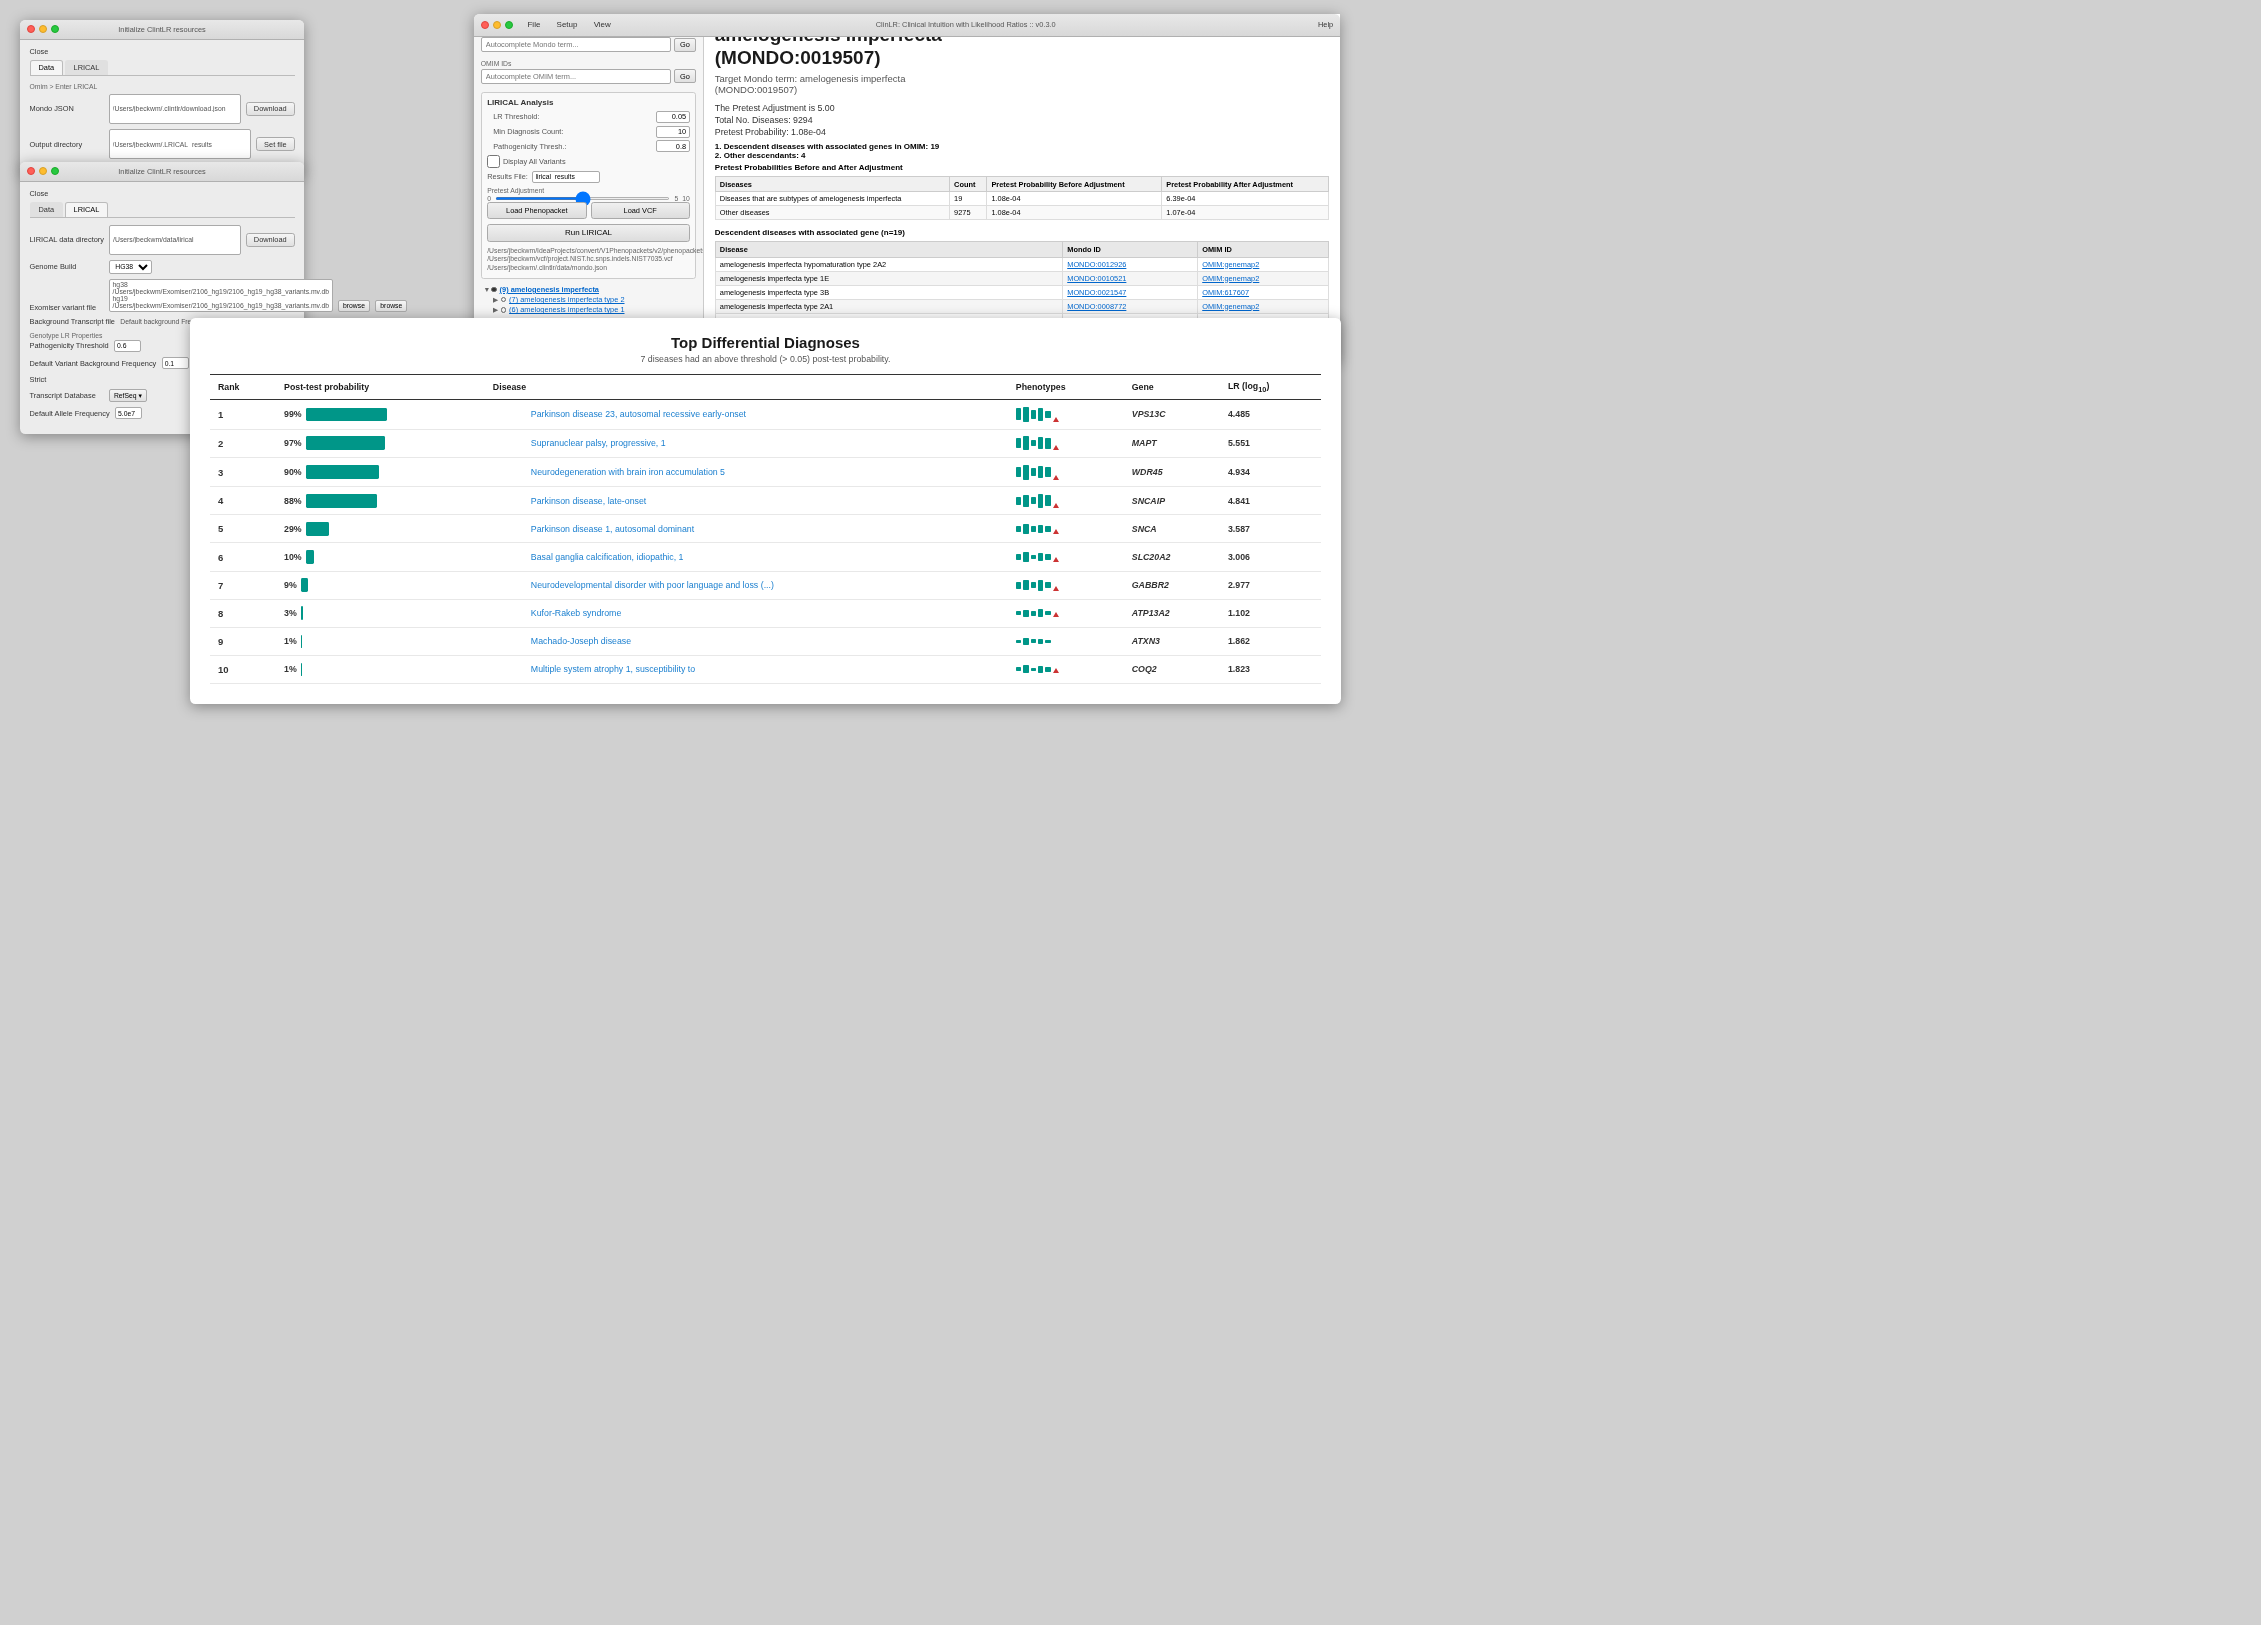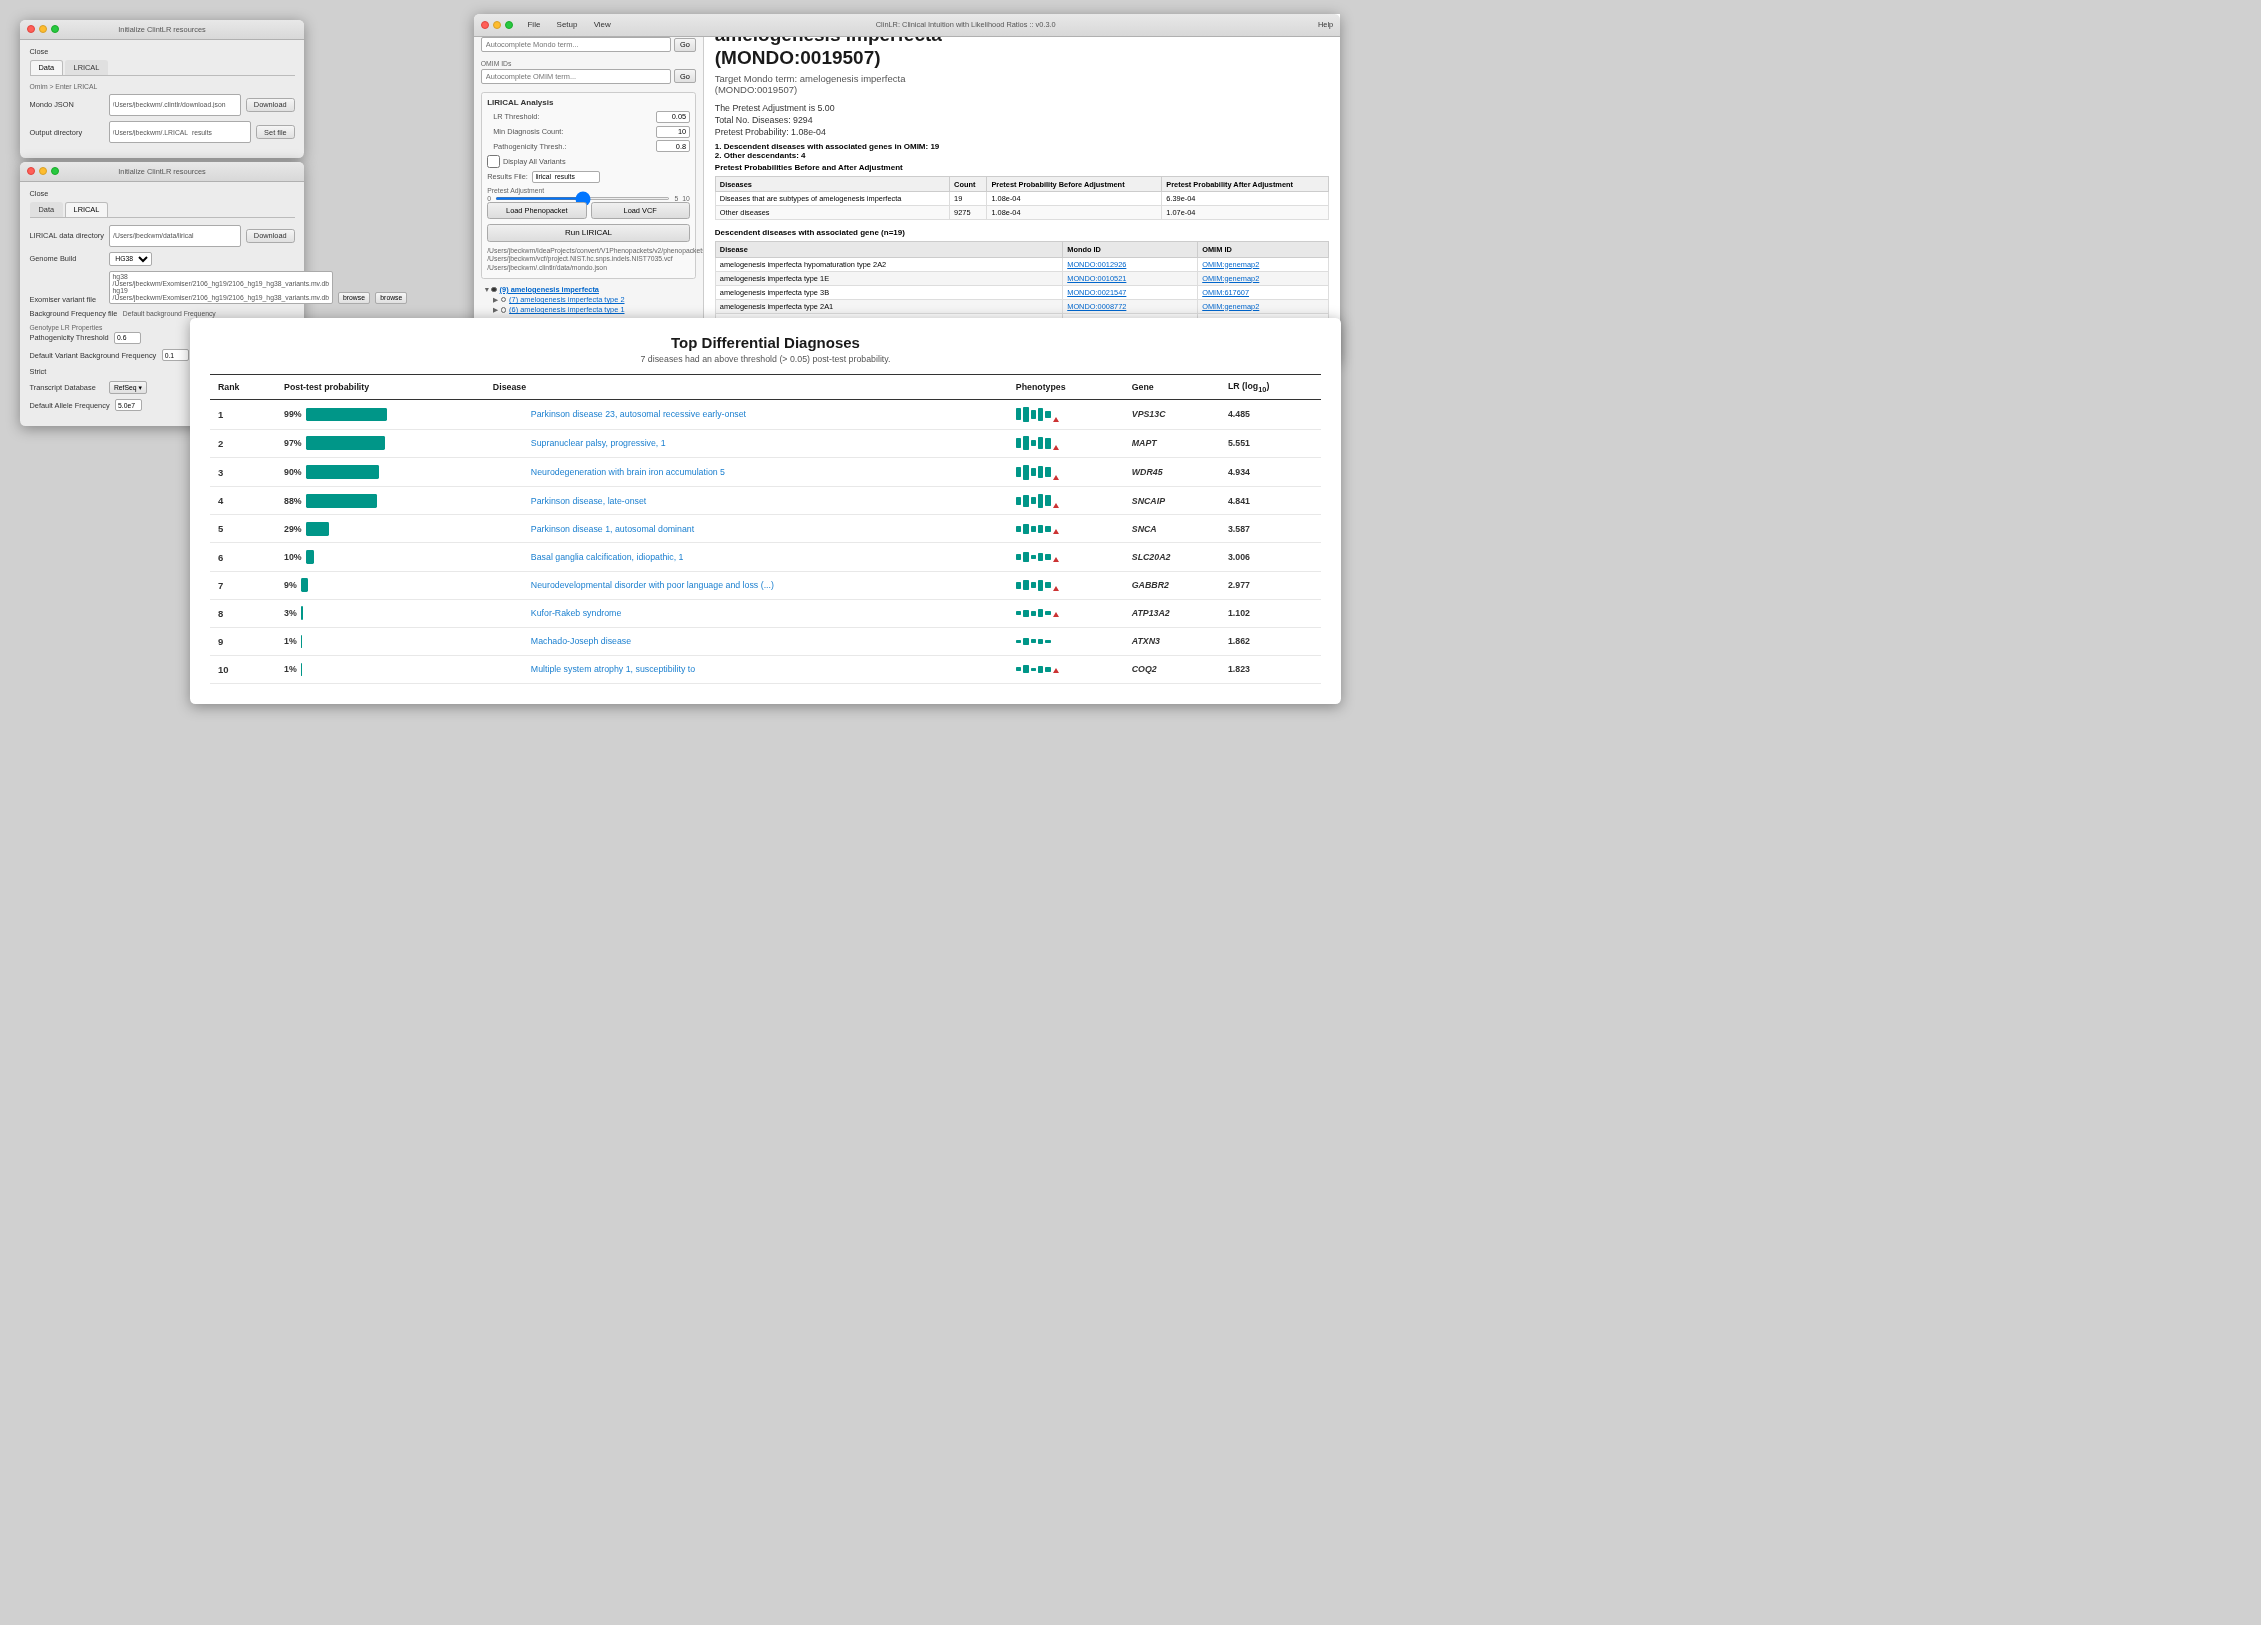--- a/index.html
+++ b/index.html
@@ -92,21 +92,21 @@
       margin-bottom: 5.4px;
       gap: 5.4px;
     }
     .form-label {
       font-size: 7.4px;
       color: #333;
       min-width: 74px;
     }
     .form-input {
       flex: 1;
-      height: 22px;
+      height: 30px;
       border: 0.7px solid #aaa;
       border-radius: 2px;
       padding: 0 2.7px;
       font-size: 6.8px;
       background: #fff;
       color: #555;
     }
     .form-btn {
       padding: 1.4px 6.8px;
       font-size: 7.4px;
@@ -592,21 +592,21 @@
     <div class="form-row" style="align-items:flex-end;">
       <span class="form-label">Exomiser variant file</span>
       <div style="flex:1; font-size:6.8px; color:#555; border:0.7px solid #aaa; border-radius:2px; background:#fff; padding:1.4px 2.7px;">
         <div>hg38  /Users/jbeckwm/Exomiser/2106_hg19/2106_hg19_hg38_variants.mv.db</div>
         <div>hg19  /Users/jbeckwm/Exomiser/2106_hg19/2106_hg19_hg38_variants.mv.db</div>
       </div>
       <button class="browse-btn">browse</button>
       <button class="browse-btn">browse</button>
     </div>
     <div class="form-row">
-      <span class="form-label">Background Frequency file</span>
+      <span class="form-label">Background Transcript file</span>
       <span style="font-size:6.8px; color:#555;">Default background Frequency</span>
     </div>
     <div class="section-label">Genotype LR Properties</div>
     <div class="form-row">
       <span class="form-label">Pathogenicity Threshold</span>
       <input class="small-input" value="0.6" style="">
     </div>
     <div class="form-row">
       <span class="form-label">Default Variant Background Frequency</span>
       <input class="small-input" value="0.1" style="">

